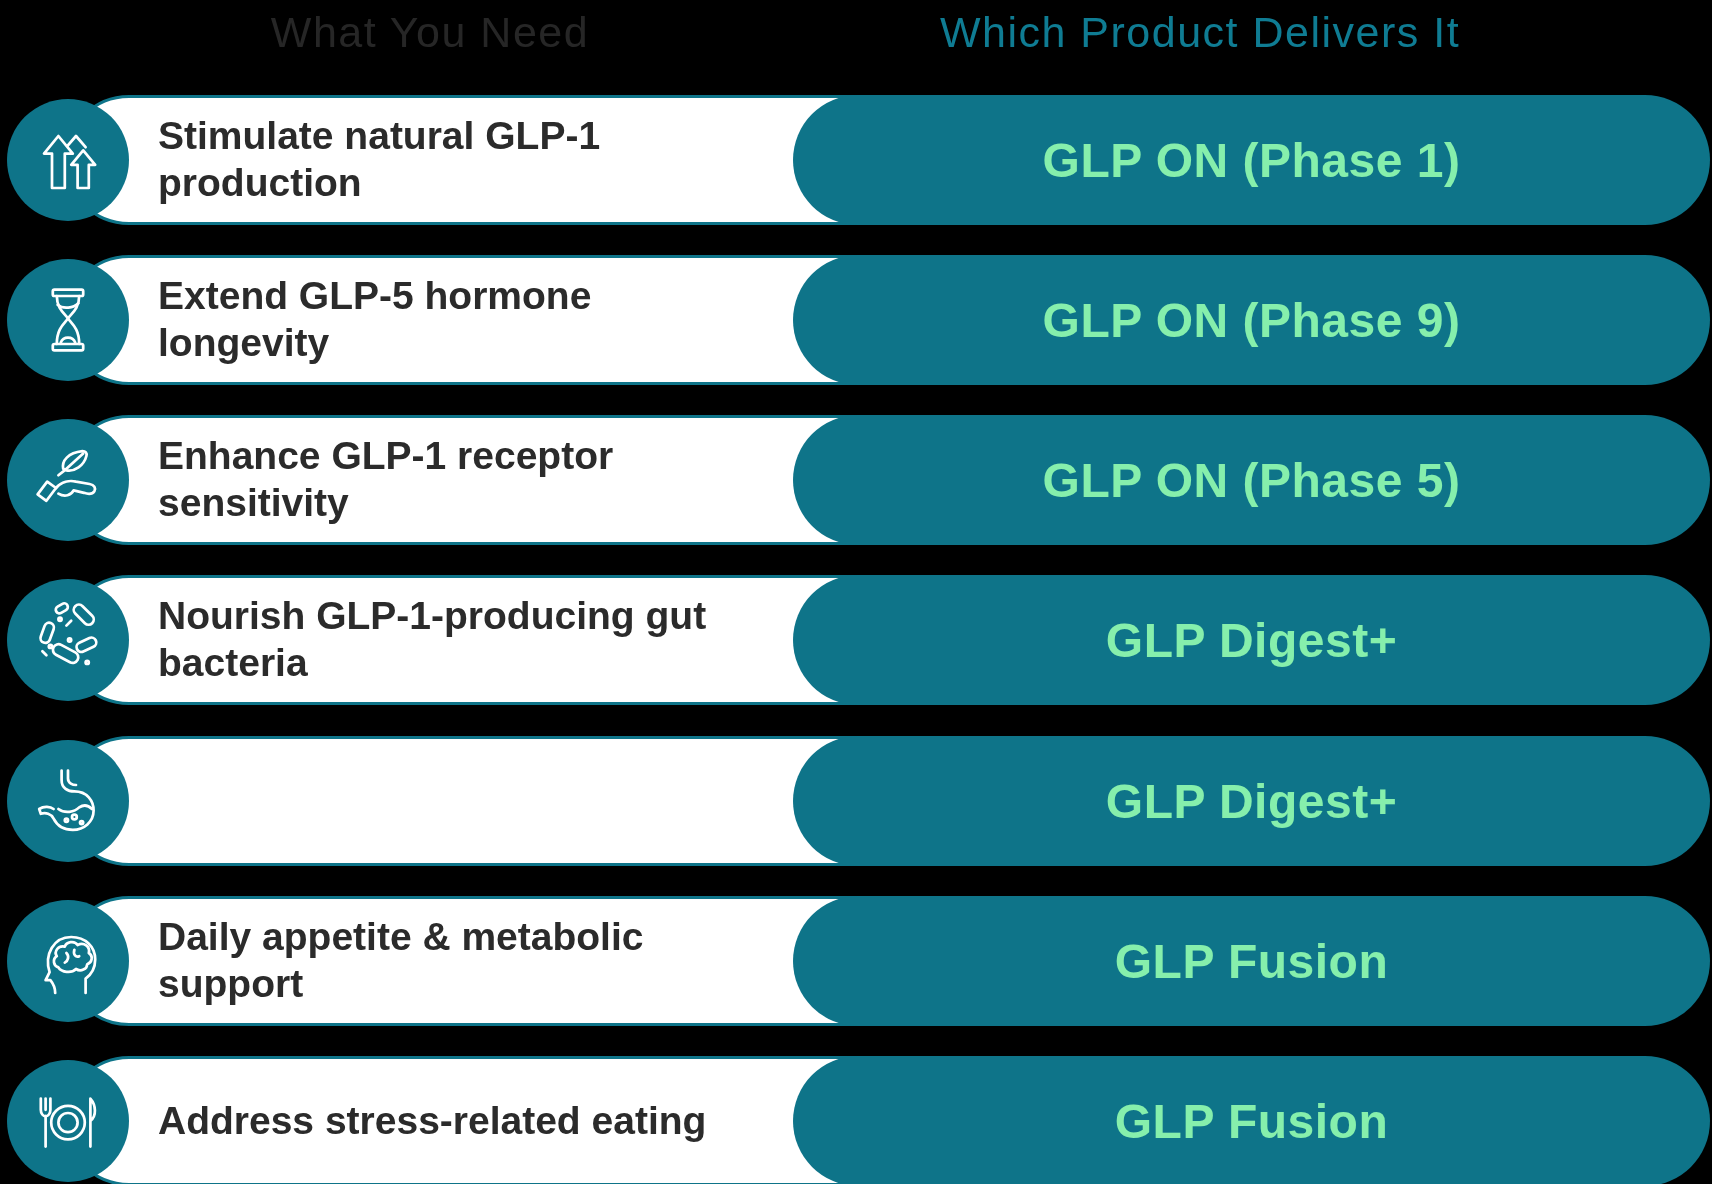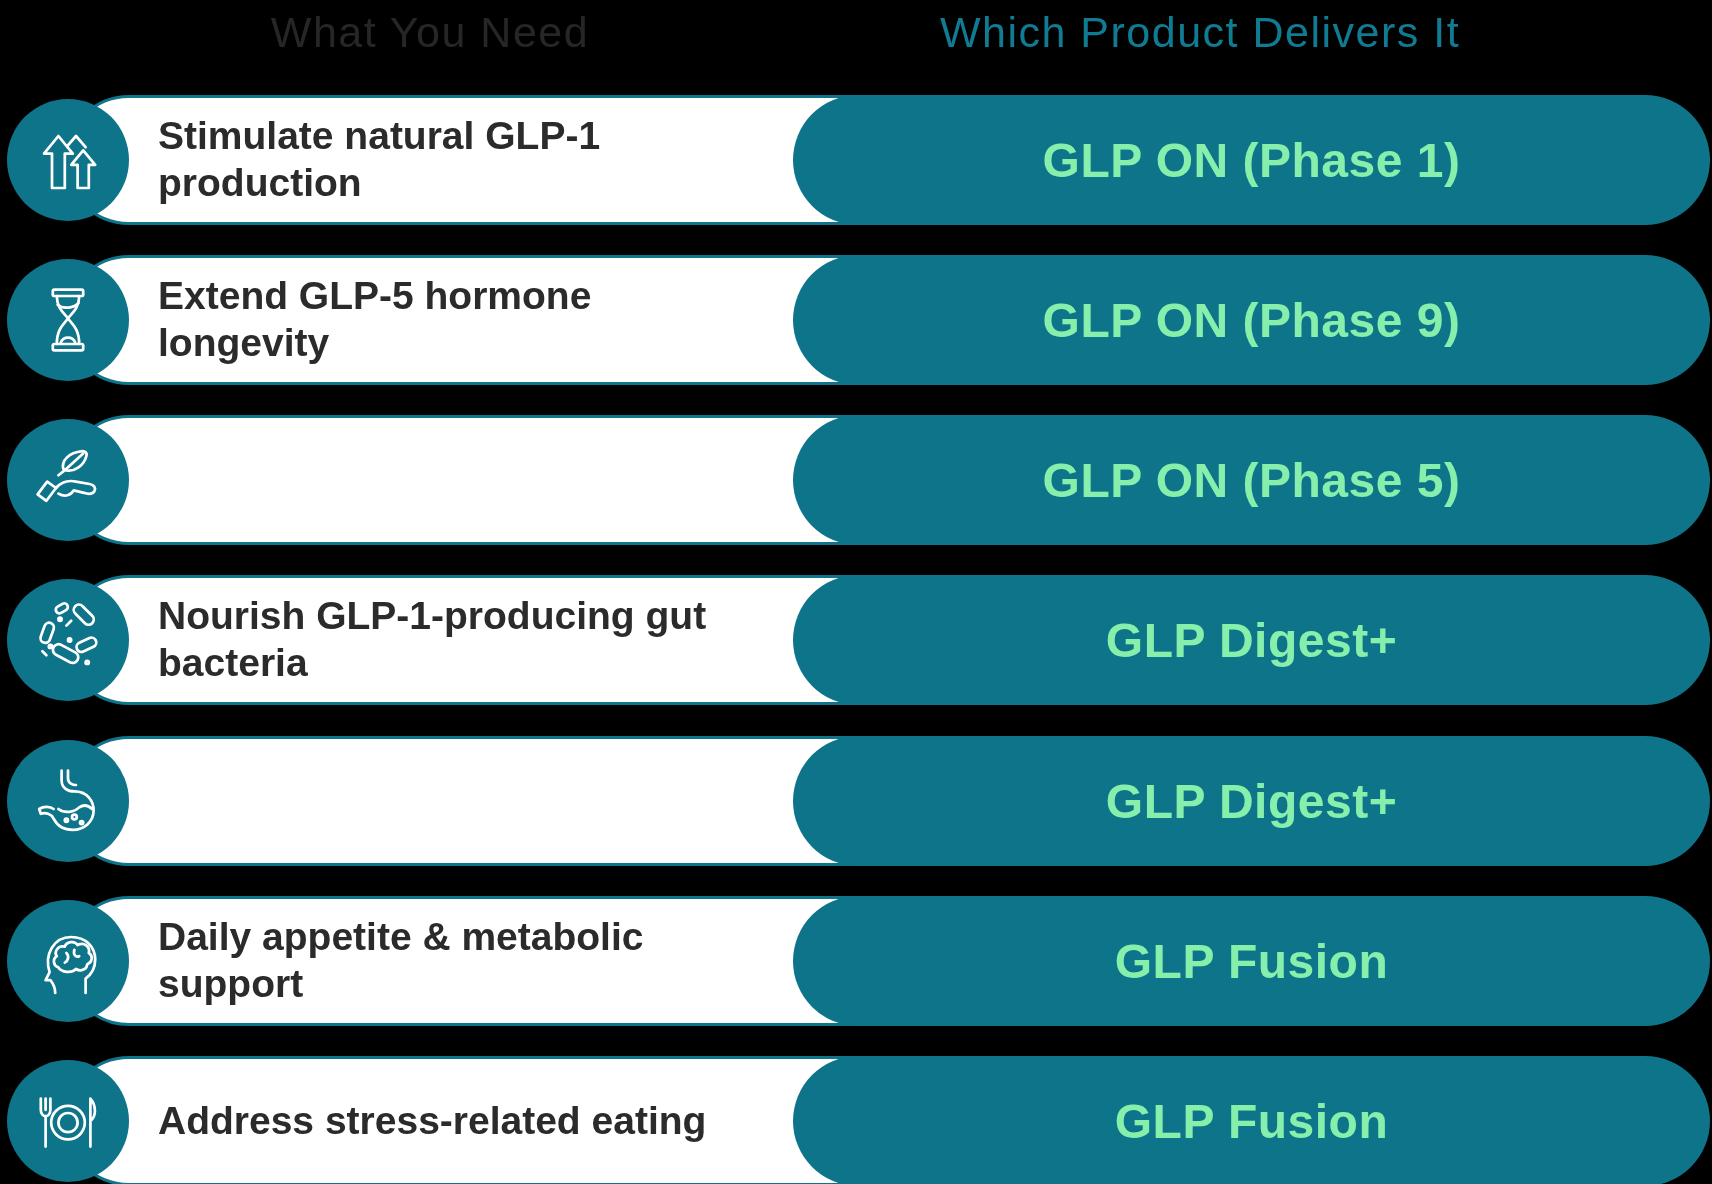--- a/index.html
+++ b/index.html
@@ -135,20 +135,21 @@
   </div>
   <div class="icon-circle">
     <svg viewBox="0 0 100 100">
       <path d="M44 36 C42 26 50 16 68 14 C72 14 74 16 73 20 C70 32 58 40 48 38 Z"></path>
       <path d="M47 37 L69 17"></path>
       <path d="M38 44 L47 37"></path>
       <path d="M12 68 L24 52 L35 60 L23 76 Z"></path>
       <path d="M35 60 C42 52 52 50 60 52 L77 55 C83 56 85 60 83 64 C81 67 76 68 70 66 L57 63 C54 69 46 72 38 67"></path>
     </svg>
   </div>
+  <div class="need">Enhance GLP-1 receptor sensitivity</div>
 </div>
 
 <div class="row r3">
   <div class="white-pill"></div>
   <div class="product-pill">
     <span class="product-label">GLP Digest+</span>
   </div>
   <div class="icon-circle">
     <svg viewBox="0 0 100 100">
       <rect x="55" y="12" width="30" height="13" rx="6.5" transform="rotate(45 70 18)"></rect>

